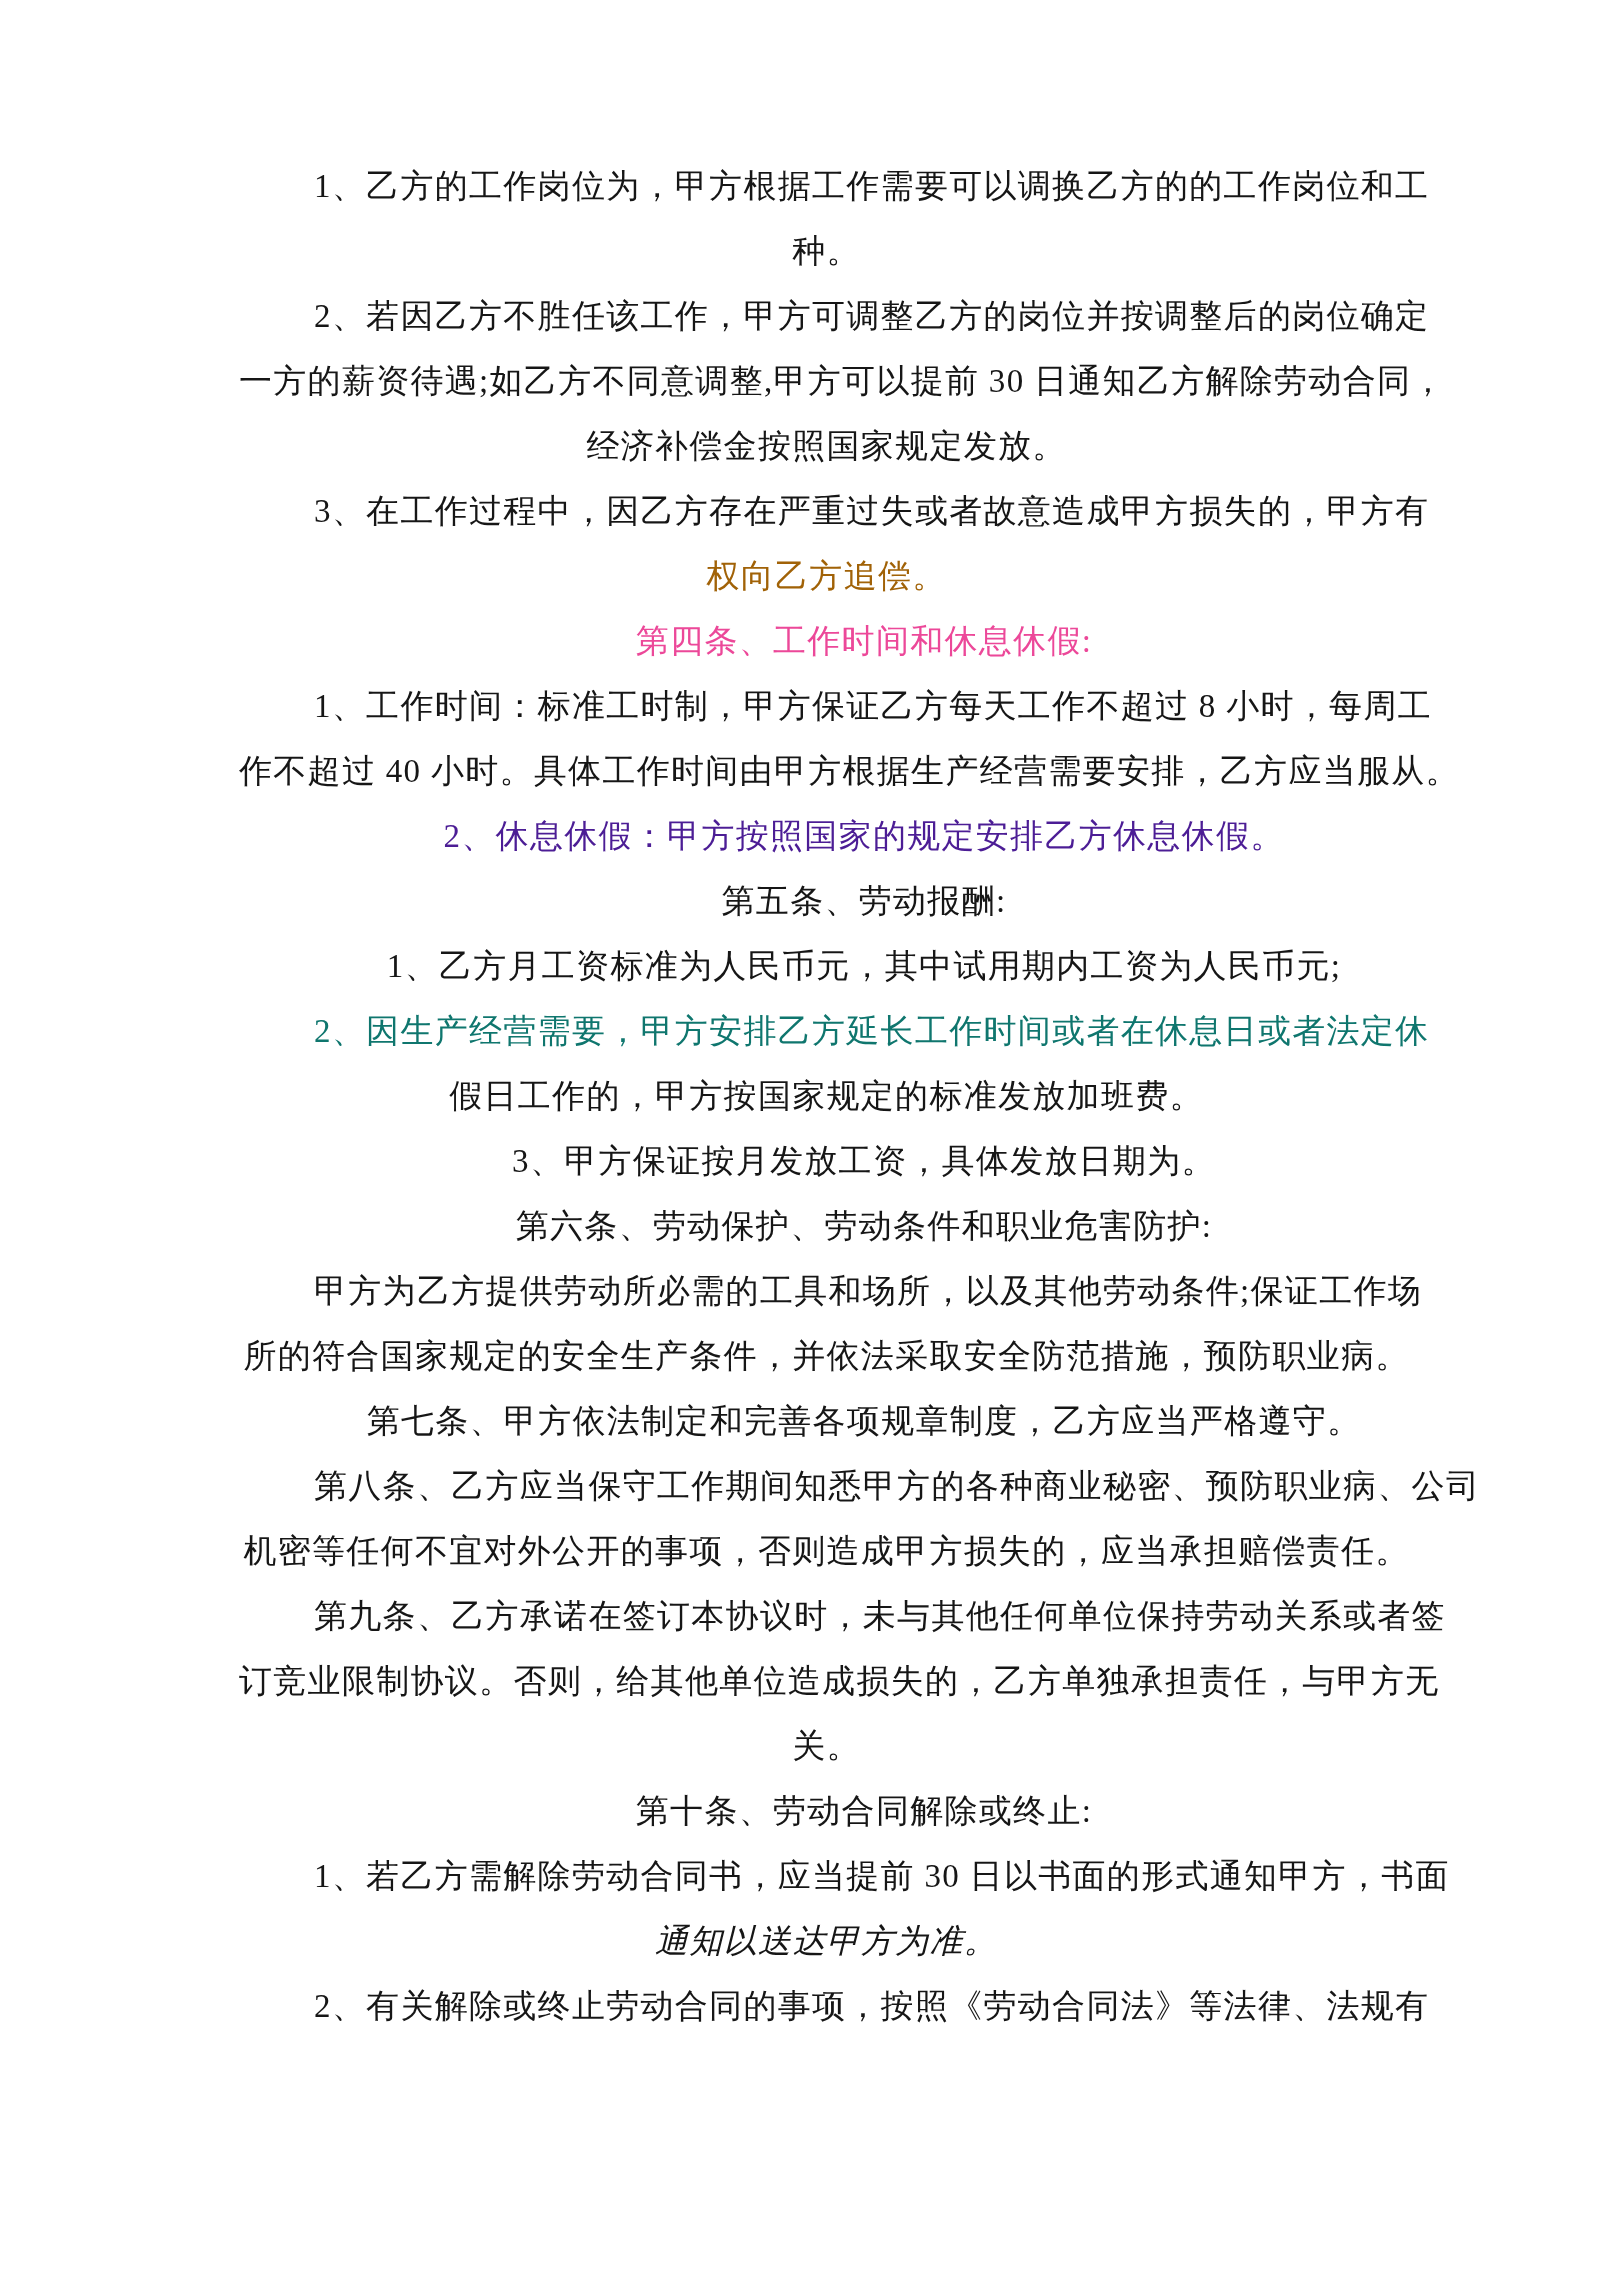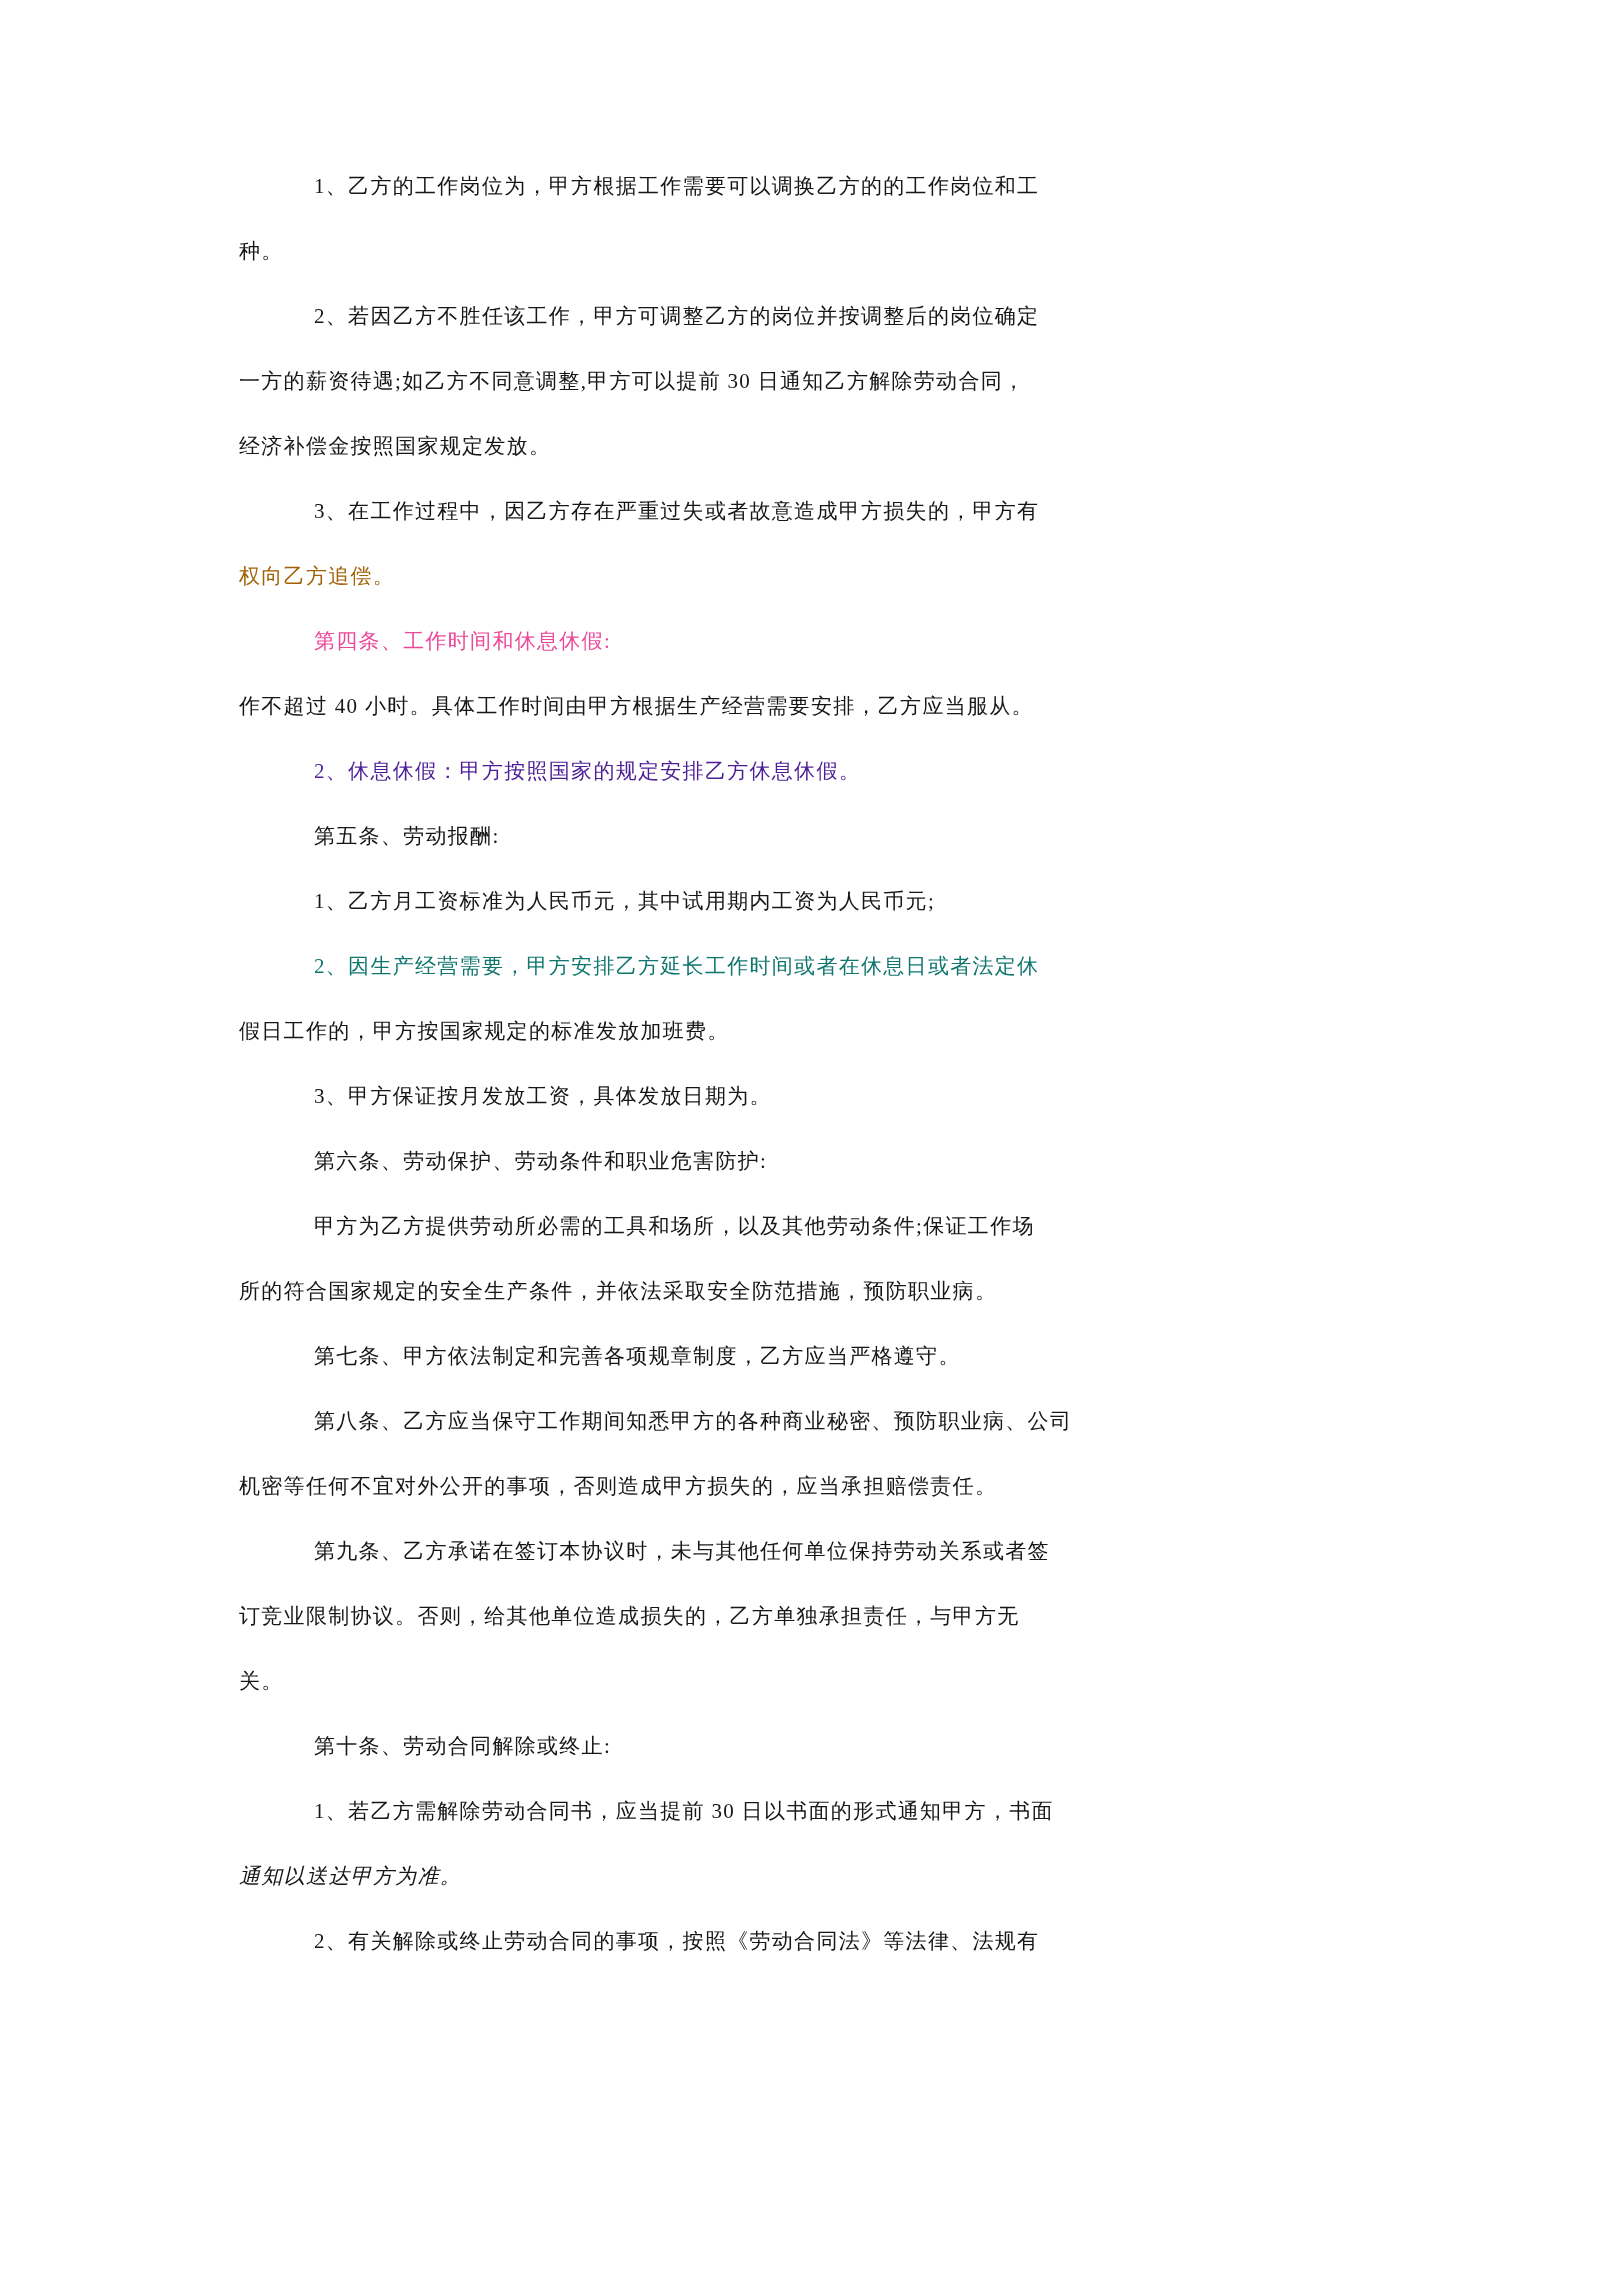--- a/index.html
+++ b/index.html
@@ -24,43 +24,44 @@
   }
   .doc-body {
     position: absolute;
     left: 239px;
     top: 154px;
     width: 1175px;
   }
   .line {
     height: 65px;
     line-height: 65px;
-    font-size: 21px;
+    font-size: 33px;
     color: #161616;
     letter-spacing: 1.3px;
     white-space: nowrap;
-    text-align: left;
+    text-align: center;
   }
   .line.indent {
     padding-left: 75px;
   }
 </style>
 </head>
 <body>
 
 <div class="page">
   <div class="doc-body">
       <div class="line indent" style="color: rgb(22, 22, 22);">1、乙方的工作岗位为，甲方根据工作需要可以调换乙方的的工作岗位和工</div>
       <div class="line" style="color: rgb(22, 22, 22);">种。</div>
       <div class="line indent" style="color: rgb(22, 22, 22);">2、若因乙方不胜任该工作，甲方可调整乙方的岗位并按调整后的岗位确定</div>
       <div class="line" style="color: rgb(22, 22, 22);">一方的薪资待遇;如乙方不同意调整,甲方可以提前 30 日通知乙方解除劳动合同，</div>
       <div class="line" style="color: rgb(22, 22, 22);">经济补偿金按照国家规定发放。</div>
       <div class="line indent" style="color: rgb(22, 22, 22);">3、在工作过程中，因乙方存在严重过失或者故意造成甲方损失的，甲方有</div>
       <div class="line" style="color: #a16207;">权向乙方追偿。</div>
       <div class="line indent" style="color: #ec4899;">第四条、工作时间和休息休假:</div>
+      <div class="line indent" style="color: rgb(22, 22, 22);">1、工作时间：标准工时制，甲方保证乙方每天工作不超过 8 小时，每周工</div>
       <div class="line" style="color: rgb(22, 22, 22);">作不超过 40 小时。具体工作时间由甲方根据生产经营需要安排，乙方应当服从。</div>
       <div class="line indent" style="color: #4c1d95;">2、休息休假：甲方按照国家的规定安排乙方休息休假。</div>
       <div class="line indent" style="color: rgb(22, 22, 22);">第五条、劳动报酬:</div>
       <div class="line indent" style="color: rgb(22, 22, 22);">1、乙方月工资标准为人民币元，其中试用期内工资为人民币元;</div>
       <div class="line indent" style="color: #0f766e;">2、因生产经营需要，甲方安排乙方延长工作时间或者在休息日或者法定休</div>
       <div class="line" style="color: rgb(22, 22, 22);">假日工作的，甲方按国家规定的标准发放加班费。</div>
       <div class="line indent" style="color: rgb(22, 22, 22);">3、甲方保证按月发放工资，具体发放日期为。</div>
       <div class="line indent" style="color: rgb(22, 22, 22);">第六条、劳动保护、劳动条件和职业危害防护:</div>
       <div class="line indent" style="color: rgb(22, 22, 22);">甲方为乙方提供劳动所必需的工具和场所，以及其他劳动条件;保证工作场</div>
       <div class="line" style="color: rgb(22, 22, 22);">所的符合国家规定的安全生产条件，并依法采取安全防范措施，预防职业病。</div>

